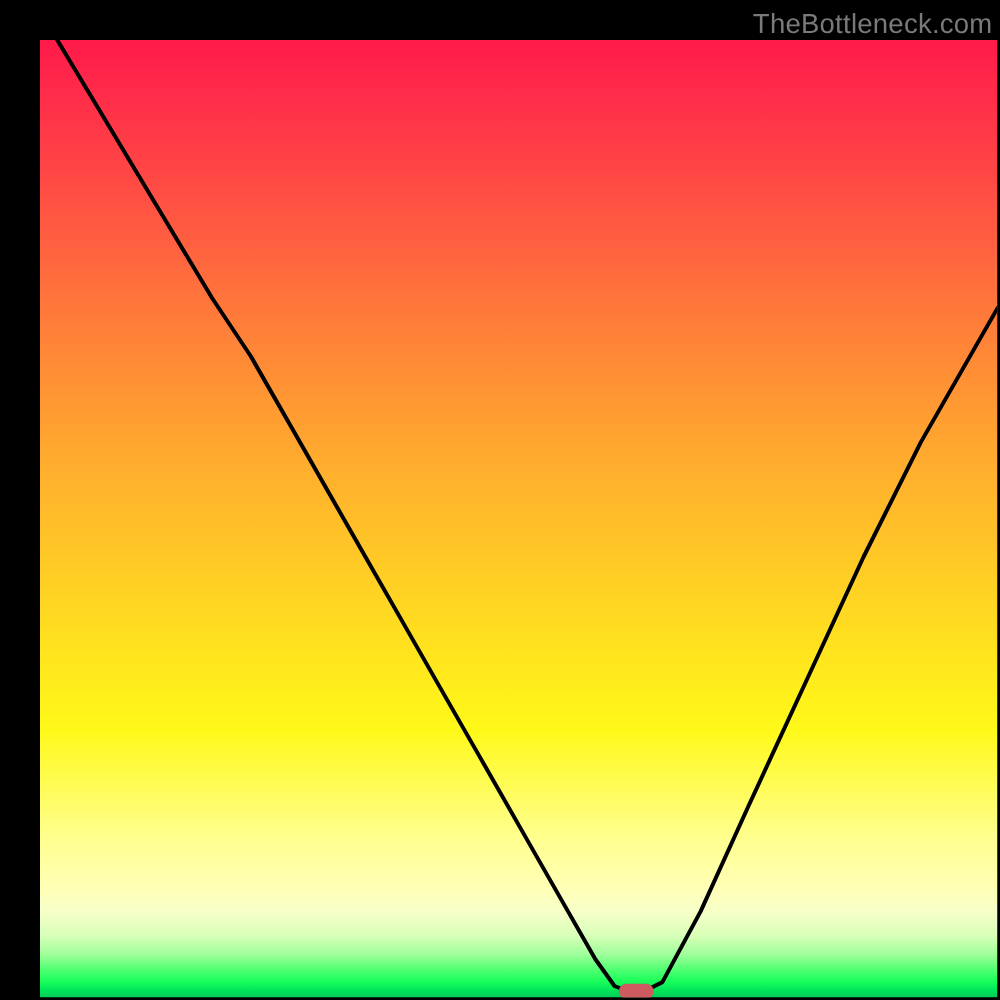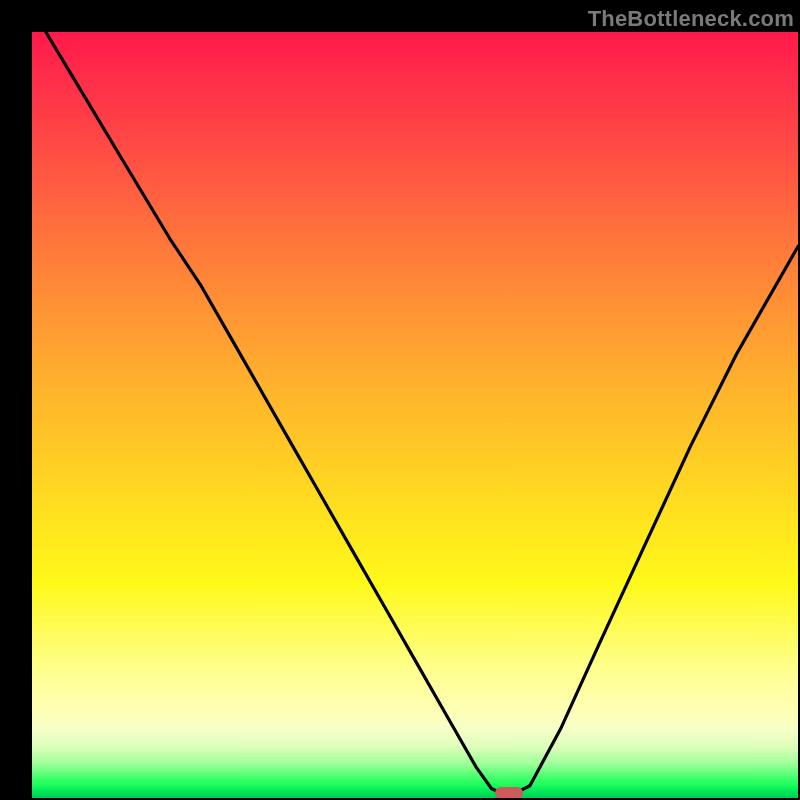--- a/index.html
+++ b/index.html
@@ -67,21 +67,21 @@
     border-radius: 6px;
     background: #cc5a5f;
     transform: translate(-50%, -50%);
   }
   .watermark {
     position: absolute;
     top: 6px;
     right: 6px;
     color: #7a7a7a;
     font-size: 22px;
-    font-weight: 700;
+    font-weight: 400;
     letter-spacing: 0.2px;
     user-select: none;
   }
 </style>
 </head>
 <body>
 
 <div class="frame">
 
   <div class="plot-area">

